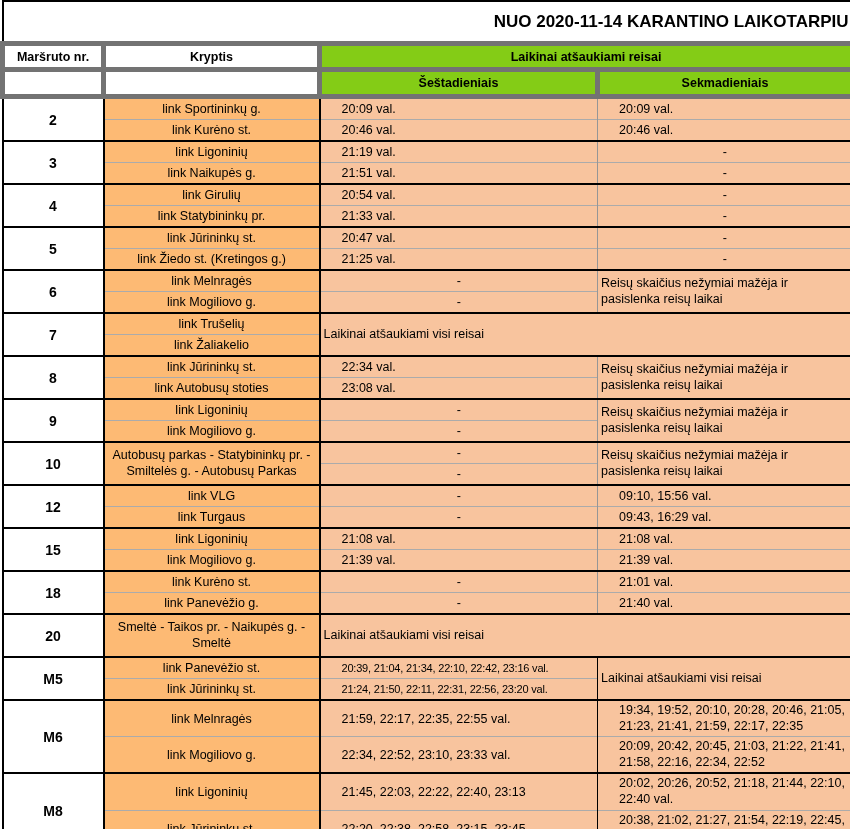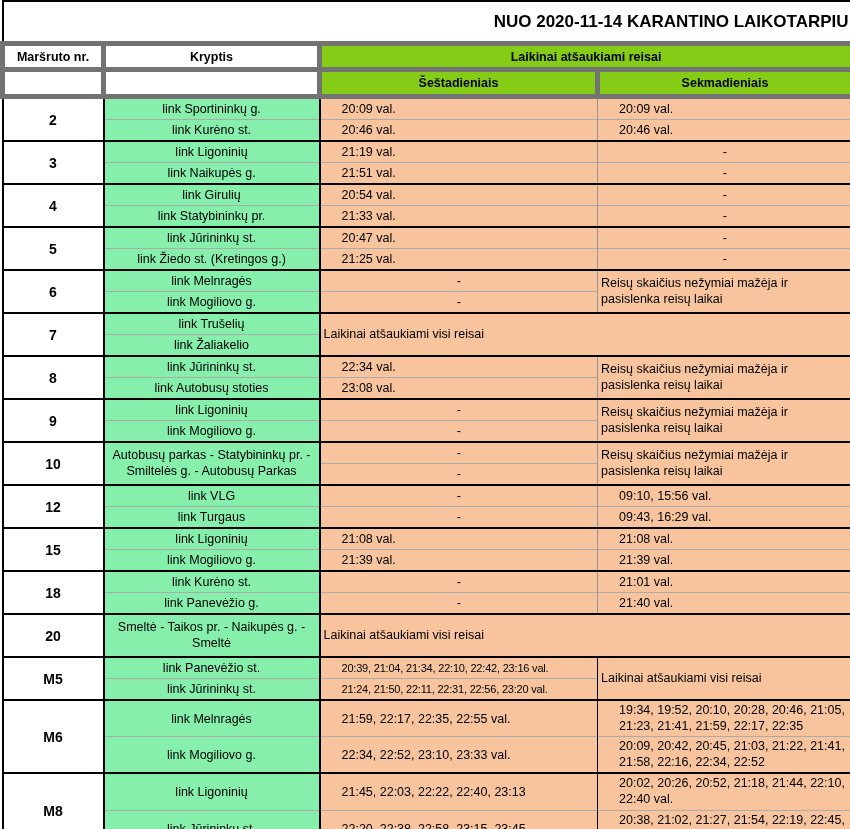--- a/index.html
+++ b/index.html
@@ -19,21 +19,21 @@
   .hcell {
     font-weight:bold; text-align:center; border:5px solid #737373; background:#fff;
   }
   .hor { background:#84cc16; }
   .hrow1 td { height:21px; }
   .hrow2 td { height:22px; }
 
   
   .route { text-align:center; font-weight:bold; font-size:14px; background:#fff;
            border-left:2px solid #000; }
-  .dir   { text-align:center; background:#86efac; border-left:2px solid #000; }
+  .dir   { text-align:center; background:#fdba74; border-left:2px solid #000; }
   .sat   { background:#F8C49E; border-left:2px solid #000; }
   .sun   { background:#F8C49E; border-left:1px solid #969696; }
   .sunb  { border-left:1px solid #000; }
   .time  { text-align:left; padding-left:21px; }
   .dash  { text-align:center; }
   .note  { text-align:left; line-height:1.3; }
 
   tr.gs td { border-top:2px solid #000; }      
   tr.gi td { border-top:1px solid #ababab; }   
 

